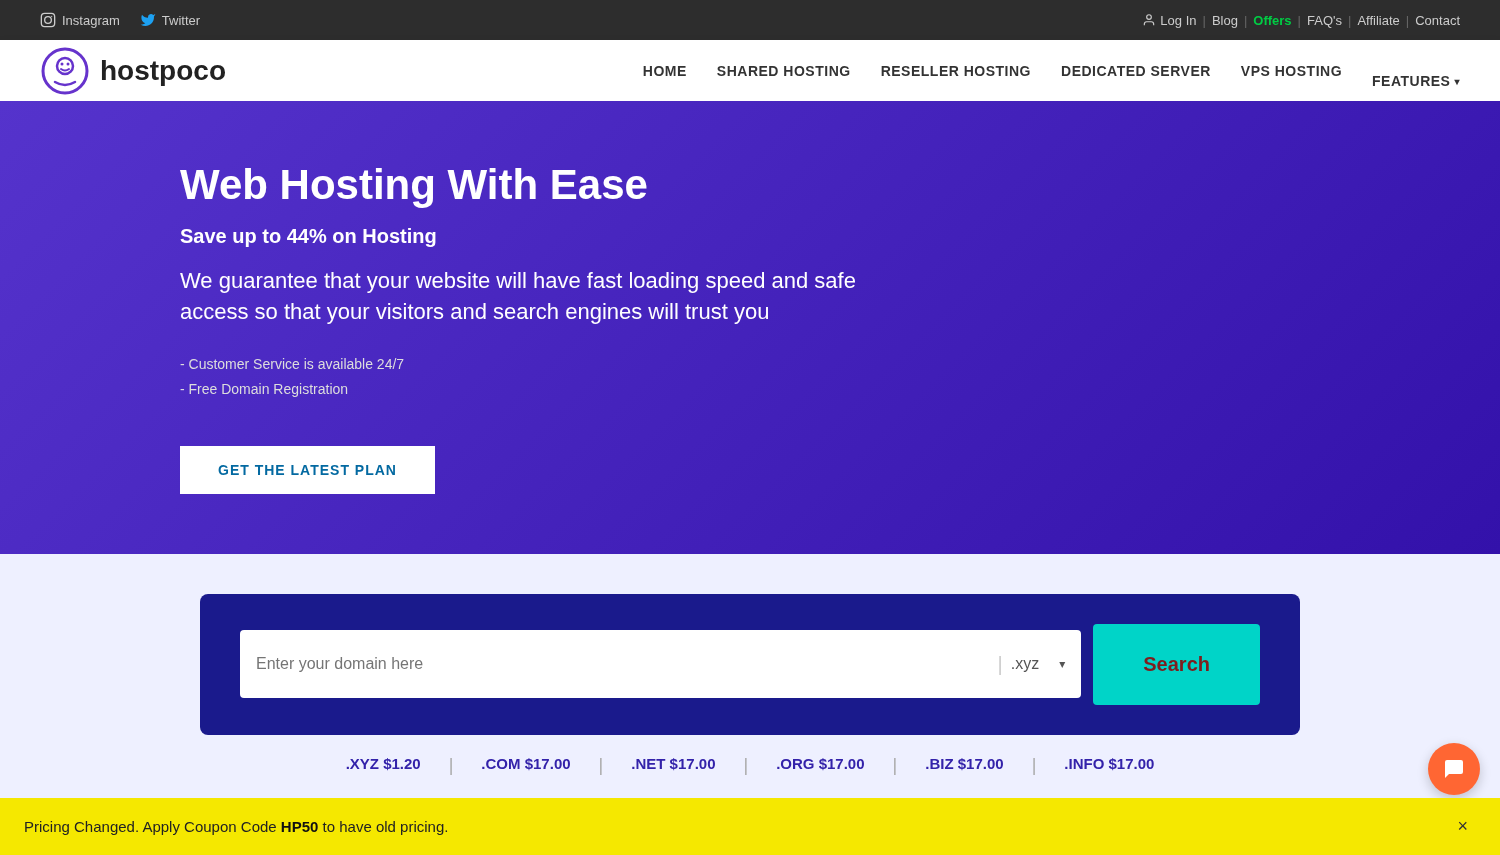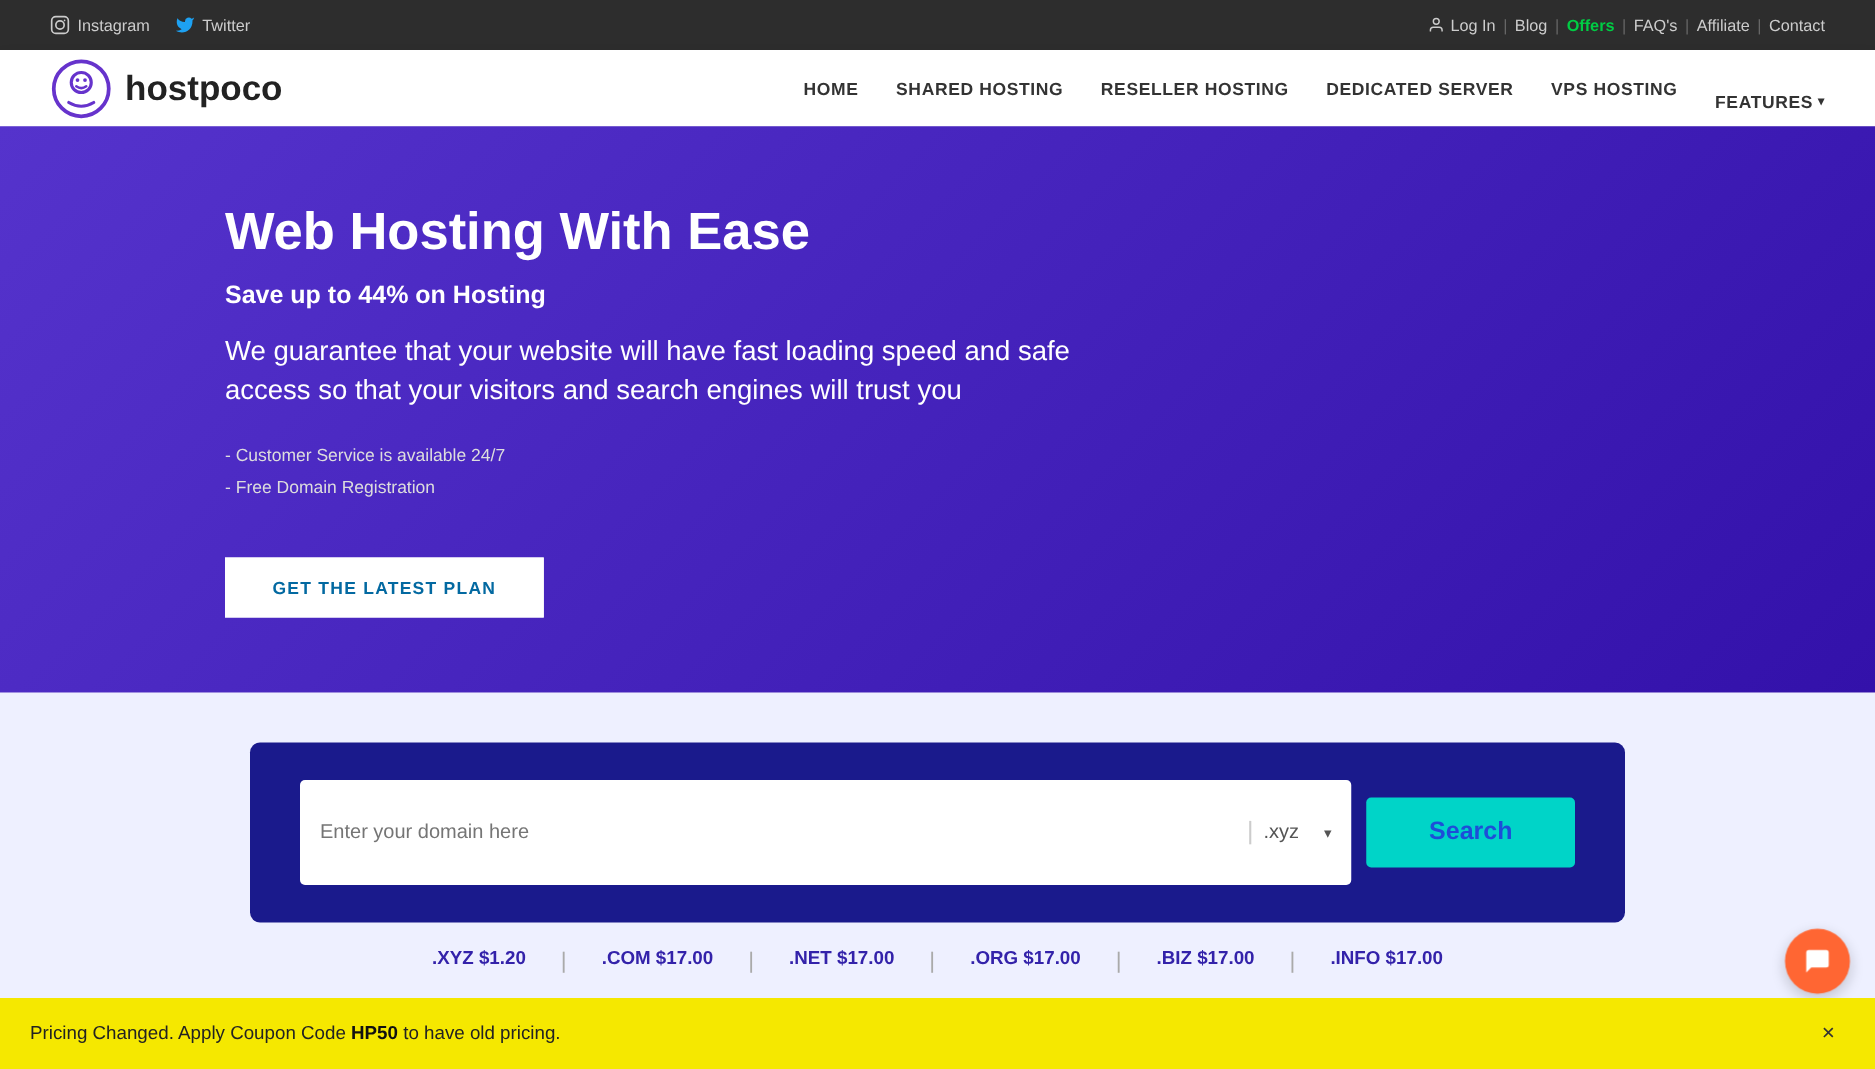--- a/index.html
+++ b/index.html
@@ -91,21 +91,21 @@
       gap: 12px;
       align-items: center;
     }
     .domain-input-wrapper {
       flex: 1;
       background: #fff;
       border-radius: 4px;
       display: flex;
       align-items: center;
       padding: 0 16px;
-      height: 84px;
+      height: 68px;
     }
     .domain-input {
       flex: 1;
       border: none;
       outline: none;
       font-size: 16px;
       color: #999;
       background: transparent;
     }
     .domain-separator { color: #ccc; font-size: 20px; margin: 0 8px; }
@@ -117,25 +117,25 @@
       background: transparent;
       cursor: pointer;
       display: flex;
       align-items: center;
       gap: 20px;
     }
     .domain-ext-text { font-size: 16px; color: #555; }
     .domain-ext-chevron { font-size: 12px; color: #555; }
     .domain-search-btn {
       background: #00d4c8;
-      color: #1d4ed8;
+      color: #7f1d1d;
       border: none;
       border-radius: 4px;
       padding: 0 50px;
-      height: 56px;
+      height: 81px;
       font-size: 20px;
       font-weight: 600;
       cursor: pointer;
       white-space: nowrap;
     }
 
     
     .domain-prices {
       display: flex;
       align-items: flex-start;

